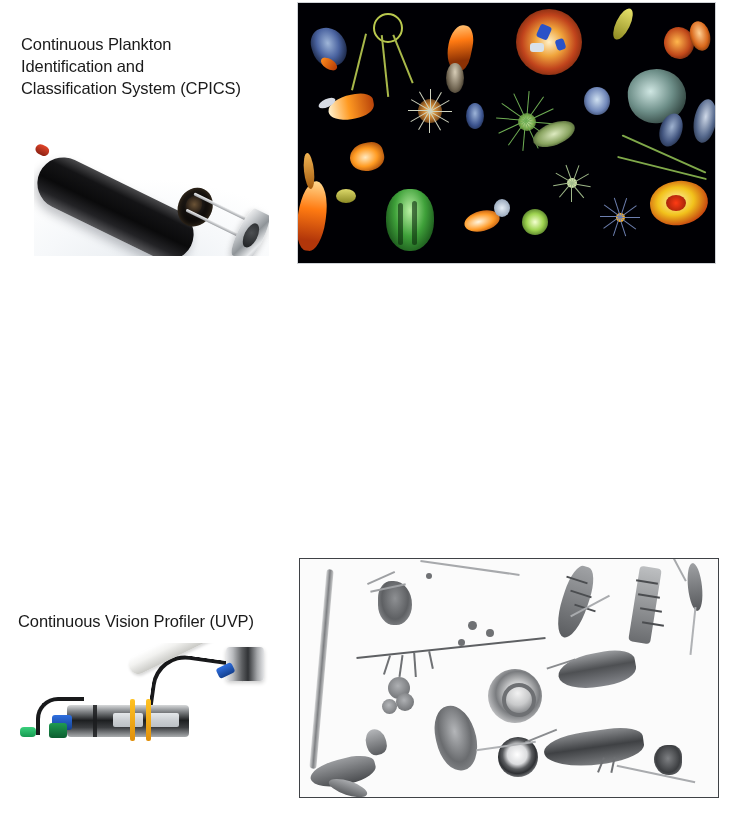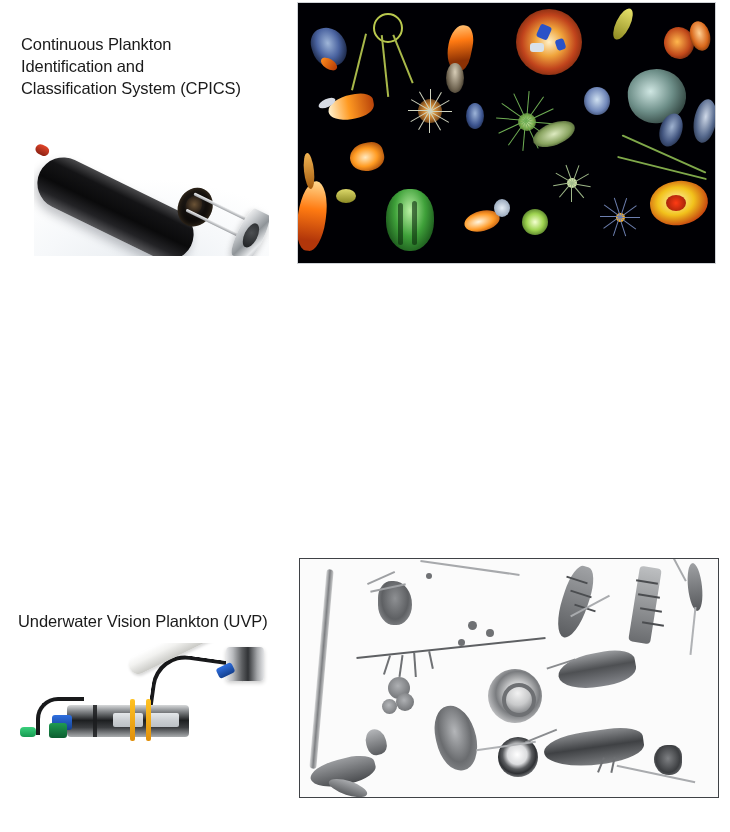--- a/index.html
+++ b/index.html
@@ -294,21 +294,21 @@
 
       <div class="org" style="left:234px;top:120px;width:44px;height:22px;background:radial-gradient(ellipse at 50% 50%,#ddeac0 0%,#87a25e 55%,#1d2a12 95%);border-radius:50%;transform:rotate(-22deg);"></div>
 
       <div class="org" style="left:396px;top:96px;width:22px;height:44px;background:radial-gradient(ellipse at 50% 40%,#cfd9e8 0%,#55688c 55%,#141c2e 95%);border-radius:50%;transform:rotate(10deg);"></div>
       <div class="org" style="left:392px;top:18px;width:20px;height:30px;background:radial-gradient(ellipse at 50% 40%,#ffcf92 0%,#d9681c 55%,#3e1605 95%);border-radius:50%;transform:rotate(-14deg);"></div>
     </div>
   </div>
 
   <div class="row" id="row-uvp">
 
-    <div class="label" id="label-uvp">Underwater Vision Plankton (UVP)</div>
+    <div class="label" id="label-uvp">Continuous Vision Profiler (UVP)</div>
 
     <div class="photo" id="photo-uvp">
       <div class="cable"></div>
       <div class="cable2"></div>
       <div class="arm"></div>
       <div class="head"></div>
       <div class="conn-blue"></div>
       <div class="tube">
         <div class="stripe" style="left:26px;"></div>
         <div class="lbl" style="left:46px;"></div>

